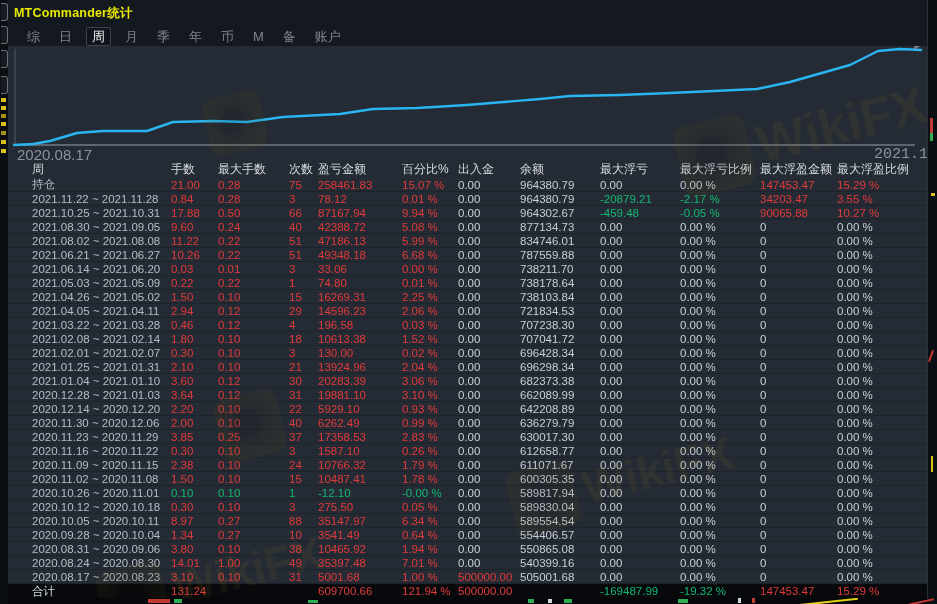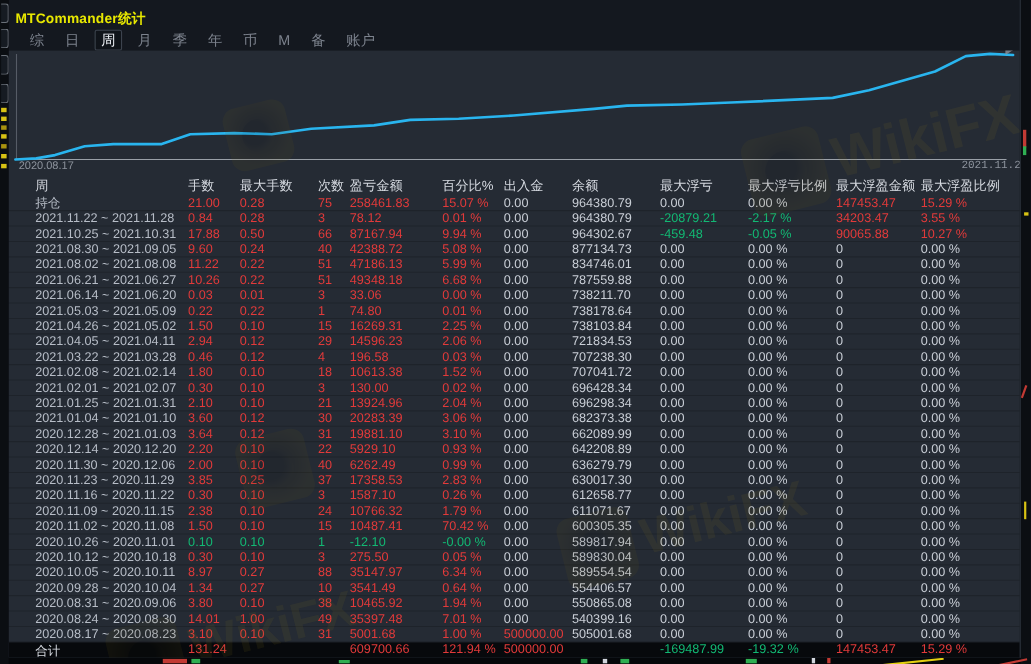--- a/index.html
+++ b/index.html
@@ -14,35 +14,35 @@
   .right-sliver { position:absolute; right:0; top:0; width:9px; height:604px; background:#0b0e12; }
   .rs-mark { position:absolute; }
   .bottom-sliver { position:absolute; left:8px; right:9px; bottom:0; height:6px; background:#05070a; }
   .bs-mark { position:absolute; bottom:1px; }
 
   
   .main-window { position:absolute; left:8px; top:0; right:9px; bottom:6px;
                  background:#14181f; border-right:1px solid #2a3038; }
 
   .titlebar { position:absolute; top:0; left:0; right:0; height:26px; display:flex;
-              align-items:flex-end; justify-content:space-between; padding:0 8px 0 6px;gap:24px; }
+              align-items:center; justify-content:space-between; padding:0 8px 0 6px;gap:24px; }
   .title { color:#e8e800; font-size:12.5px; font-weight:bold; letter-spacing:.2px; }
   .brand-link { color:#7ba3d6; font-size:12.5px; }
 
   .menubar { position:absolute; top:26px; left:0; right:0; height:20px; display:flex;
              align-items:center; padding-left:14px; gap:9px; }
   .mi { color:#7d838e; font-size:13px; padding:0 5px; line-height:17px; cursor:default; }
   .mi.active { color:#e9ecf1; background:#10141a; border:1px solid #3c434e; border-radius:2px; }
 
   .content { position:absolute; top:46px; left:0; right:0; bottom:0; background:#252b34; overflow:hidden; }
 
   
   .chart { position:relative; height:114px; }
   .chart svg { position:absolute; left:0; top:0; }
-  .axis-label { position:absolute; color:#8d939d; font-size:10px; }
+  .axis-label { position:absolute; color:#8d939d; font-size:15px; }
   .axis-label.start { left:9px; top:100px; }
   .axis-label.end { left:866px; top:100px;font-family:Liberation Mono, monospace; }
   .resize-grip { position:absolute; right:2px; top:-3px; width:0; height:0;
                  border-left:11px solid transparent; border-bottom:7px solid #8d939d; opacity:.8; transform:rotate(180deg); }
 
   
   .table { position:absolute; top:114px; left:0; right:0; bottom:0; font-size:11.5px; }
   .thead, .tr { display:grid; grid-template-columns:139px 47px 71px 29px 84px 56px 62px 80px 80px 80px 77px 1fr;
                 padding-left:24px; align-items:center; }
   .thead { height:18px; color:#d6dae1; font-size:12px; }
@@ -439,21 +439,21 @@
             <span class="td w">0.00 %</span>
             <span class="td w">0</span>
             <span class="td w">0.00 %</span>
           </div>
           <div class="tr">
             <span class="td d">2020.11.02 ~ 2020.11.08</span>
             <span class="td r">1.50</span>
             <span class="td r">0.10</span>
             <span class="td r">15</span>
             <span class="td r">10487.41</span>
-            <span class="td r">70.42 %</span>
+            <span class="td r">1.78 %</span>
             <span class="td w">0.00</span>
             <span class="td w">600305.35</span>
             <span class="td w">0.00</span>
             <span class="td w">0.00 %</span>
             <span class="td w">0</span>
             <span class="td w">0.00 %</span>
           </div>
           <div class="tr">
             <span class="td d">2020.10.26 ~ 2020.11.01</span>
             <span class="td g">0.10</span>

